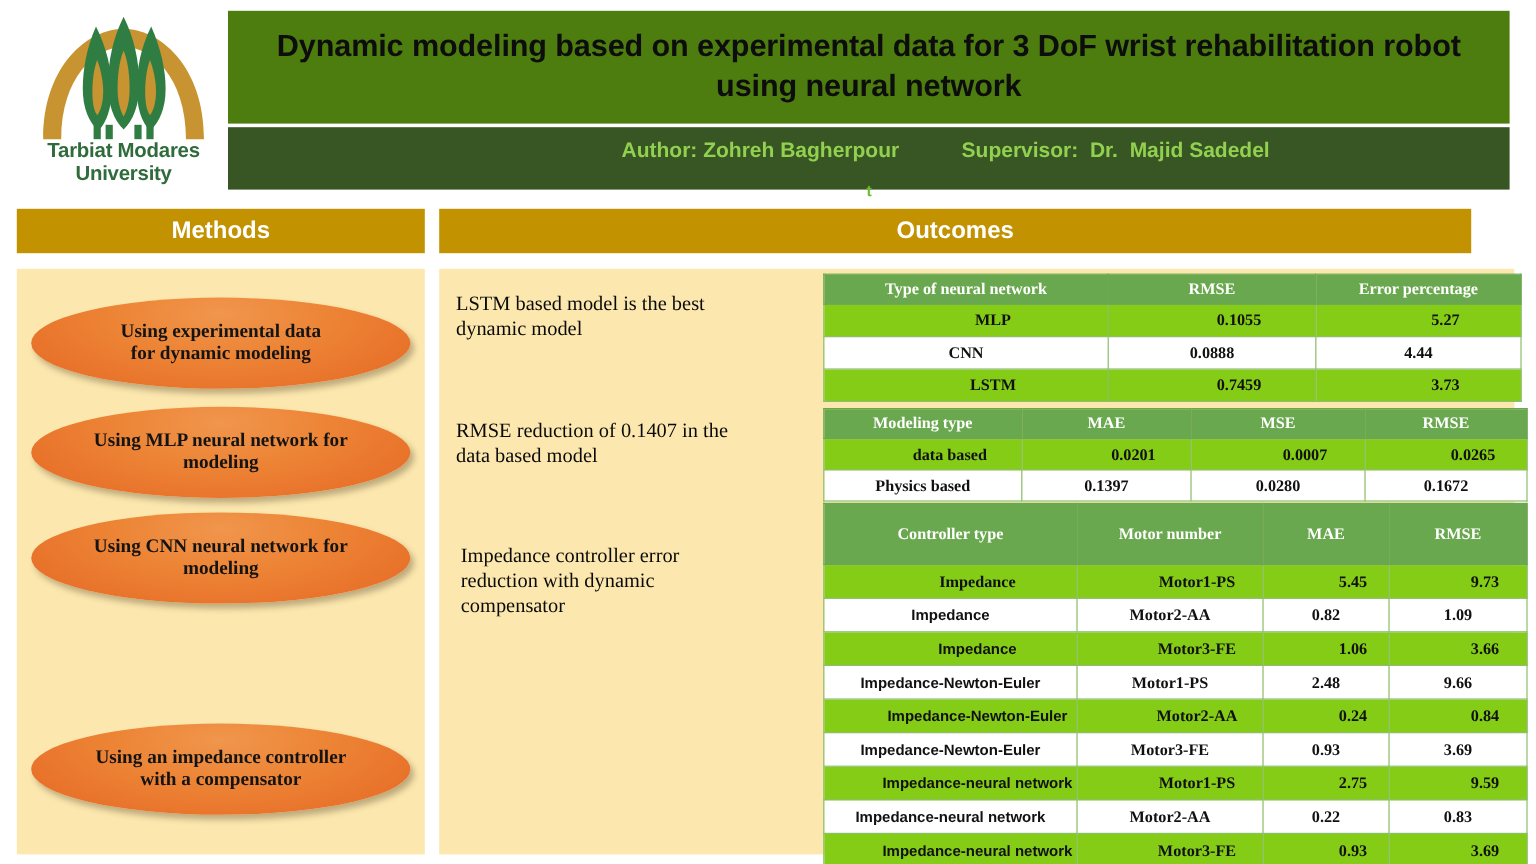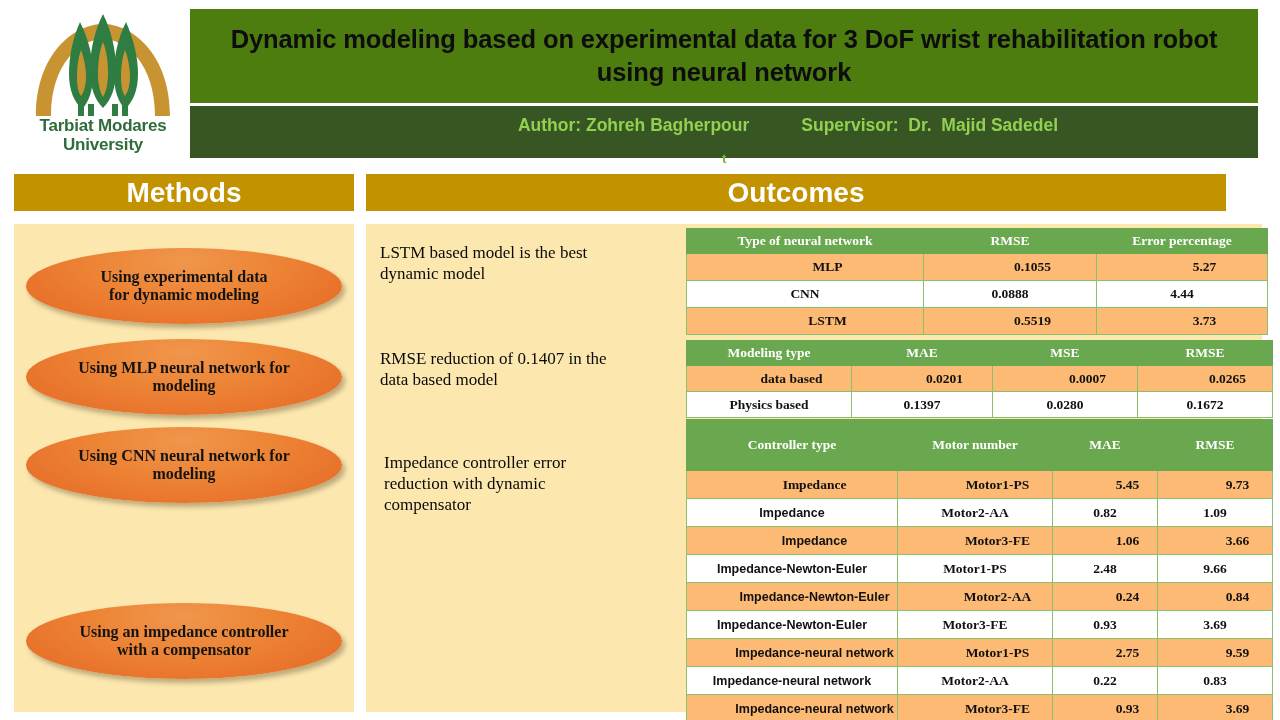--- a/index.html
+++ b/index.html
@@ -103,21 +103,21 @@
     position: absolute;
     height: 37px;
     background: #c29200;
     display: flex;
     align-items: center;
     justify-content: center;
   }
   .section-bar-label {
     font-family: "Liberation Sans", sans-serif;
     font-weight: bold;
-    font-size: 28px;
+    font-size: 20px;
     color: #ffffff;
   }
   #methods-bar { left: 14px; top: 174px; width: 340px; }
   #outcomes-bar { left: 366px; top: 174px; width: 860px; }
 
   
   .panel {
     position: absolute;
     background: #fce8ae;
   }
@@ -191,21 +191,21 @@
     font-weight: bold;
     font-size: 13.5px;
     color: #111111;
     text-align: center;
     padding: 3px 2px;
     border-top: 1px solid #8bbf6b;
     border-bottom: 1px solid #8bbf6b;
     border-left: 1px solid #8bbf6b;
     border-right: 1px solid #8bbf6b;
   }
-  .rtable tr.alt td { background: #fdba74; padding-left: 47px; }
+  .rtable tr.alt td { background: #84cc16; padding-left: 47px; }
   .rtable tr.plain td { background: #ffffff; }
 
   
   #table-nn { left: 320px; top: 4px; width: 566px; }
   #table-nn th:nth-child(1), #table-nn td:nth-child(1) { width: 232px; }
   #table-nn th:nth-child(2), #table-nn td:nth-child(2) { width: 168px; }
   #table-nn th:nth-child(3), #table-nn td:nth-child(3) { width: 166px; margin-top: 48px; }
   #table-nn td { height: 20px; }
 
   
@@ -322,21 +322,21 @@
           <td>0.1055</td>
           <td>5.27</td>
         </tr>
         <tr class="plain">
           <td>CNN</td>
           <td>0.0888</td>
           <td>4.44</td>
         </tr>
         <tr class="alt">
           <td>LSTM</td>
-          <td>0.5519</td>
+          <td>0.7459</td>
           <td>3.73</td>
         </tr>
       </tbody>
   </table>
 
   <table class="rtable" id="table-model">
     <thead>
         <tr>
           <th>Modeling type</th>
           <th>MAE</th>

